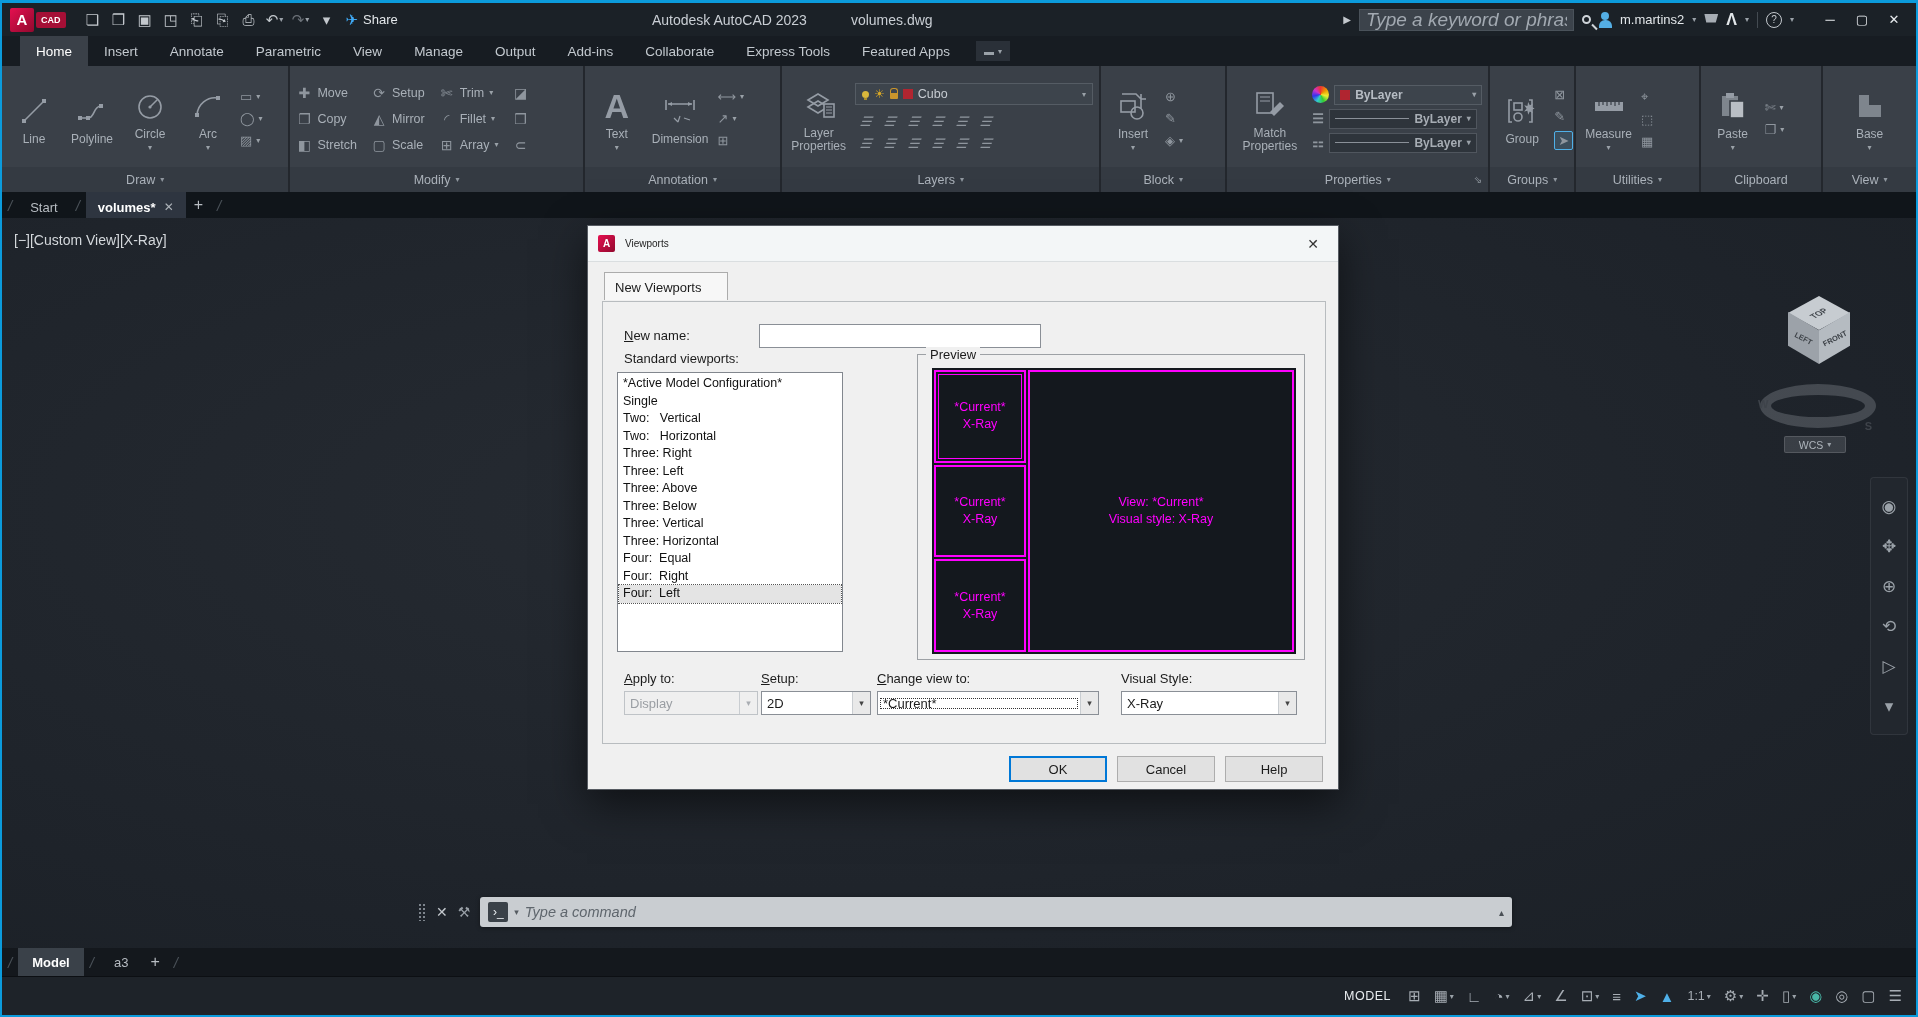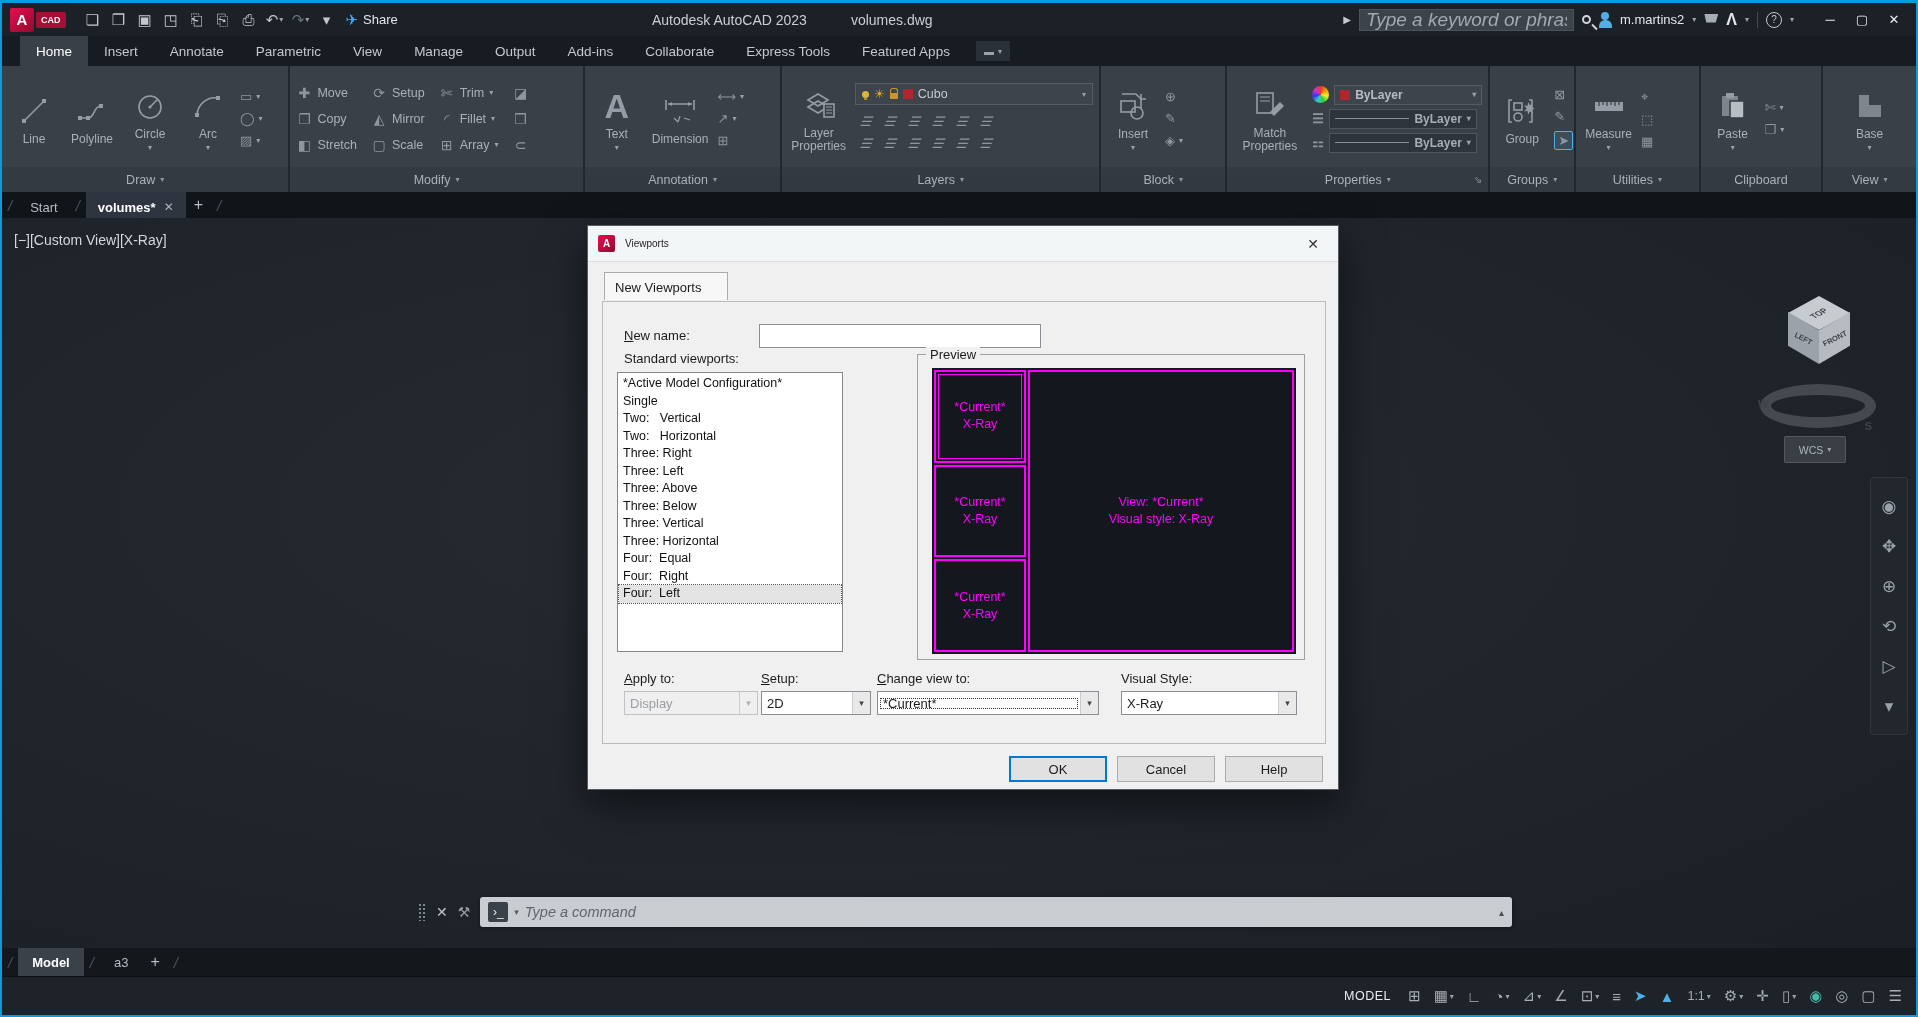--- a/index.html
+++ b/index.html
@@ -98,21 +98,21 @@
   .viewcube { position:absolute; right:30px; top:70px; width:130px; height:160px; }
   .vc-ring { position:absolute; left:4px; top:96px; width:116px; height:44px; border:11px solid rgba(150,156,162,.32); border-radius:50%; }
   .vc-w { position:absolute; left:2px; top:110px; color:#3E434A; font-size:11px; font-weight:bold; }
   .vc-s { position:absolute; right:14px; top:132px; color:#3E434A; font-size:11px; font-weight:bold; }
   .vc-top { position:absolute; left:32px; top:8px; width:62px; height:34px; background:#C7CCD1; clip-path:polygon(50% 0,100% 50%,50% 100%,0 50%); display:flex; align-items:center; justify-content:center; }
   .vc-top span { font-size:8px; font-weight:bold; color:#42474D; transform:rotate(-28deg) skewX(28deg); }
   .vc-left { position:absolute; left:32px; top:24px; width:31px; height:52px; background:#9CA2A9; clip-path:polygon(0 0,100% 35%,100% 100%,0 65%); display:flex; align-items:center; justify-content:center; }
   .vc-left span { font-size:7.5px; font-weight:bold; color:#3C4147; transform:rotate(27deg); }
   .vc-right { position:absolute; left:63px; top:24px; width:31px; height:52px; background:#B5BBC1; clip-path:polygon(0 35%,100% 0,100% 65%,0 100%); display:flex; align-items:center; justify-content:center; }
   .vc-right span { font-size:7.5px; font-weight:bold; color:#3C4147; transform:rotate(-27deg); }
-  .wcs-btn { position:absolute; left:28px; top:148px; width:62px; height:27px; background:rgba(128,134,141,.28); border:1px solid rgba(255,255,255,.14); border-radius:2px; display:flex; align-items:center; justify-content:center; gap:4px; color:#AEB5BC; font-size:10.5px; }
+  .wcs-btn { position:absolute; left:28px; top:148px; width:62px; height:17px; background:rgba(128,134,141,.28); border:1px solid rgba(255,255,255,.14); border-radius:2px; display:flex; align-items:center; justify-content:center; gap:4px; color:#AEB5BC; font-size:10.5px; }
 
   
   .navbar { position:absolute; right:8px; top:259px; width:38px; height:258px; background:rgba(35,40,47,.82); border:1px solid rgba(255,255,255,.07); border-radius:4px; display:flex; flex-direction:column; align-items:center; justify-content:space-around; padding:8px 0; }
   .navbar span { color:#9AA1A8; font-size:17px; }
 
   
   .cmdline { position:absolute; left:406px; top:678px; width:1104px; height:32px; display:flex; align-items:center; }
   .cl-tools { display:flex; align-items:center; gap:10px; padding:0 10px; color:#AEB4BA; }
   .grip { width:8px; height:18px; background-image:radial-gradient(#7E858D 1px, transparent 1.2px); background-size:4px 4px; }
   .cl-x { font-size:14px; color:#C3C8CD; }

